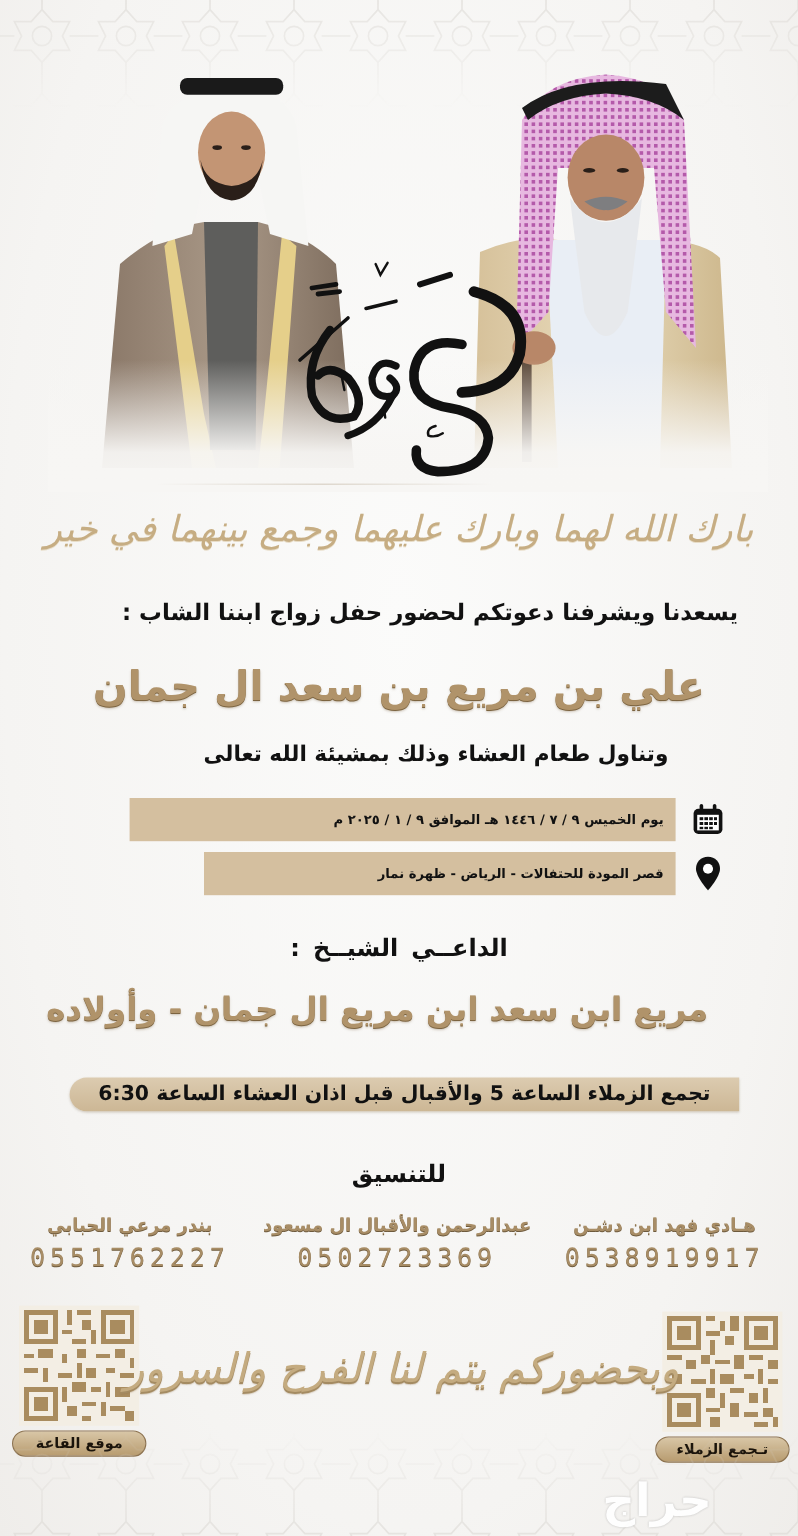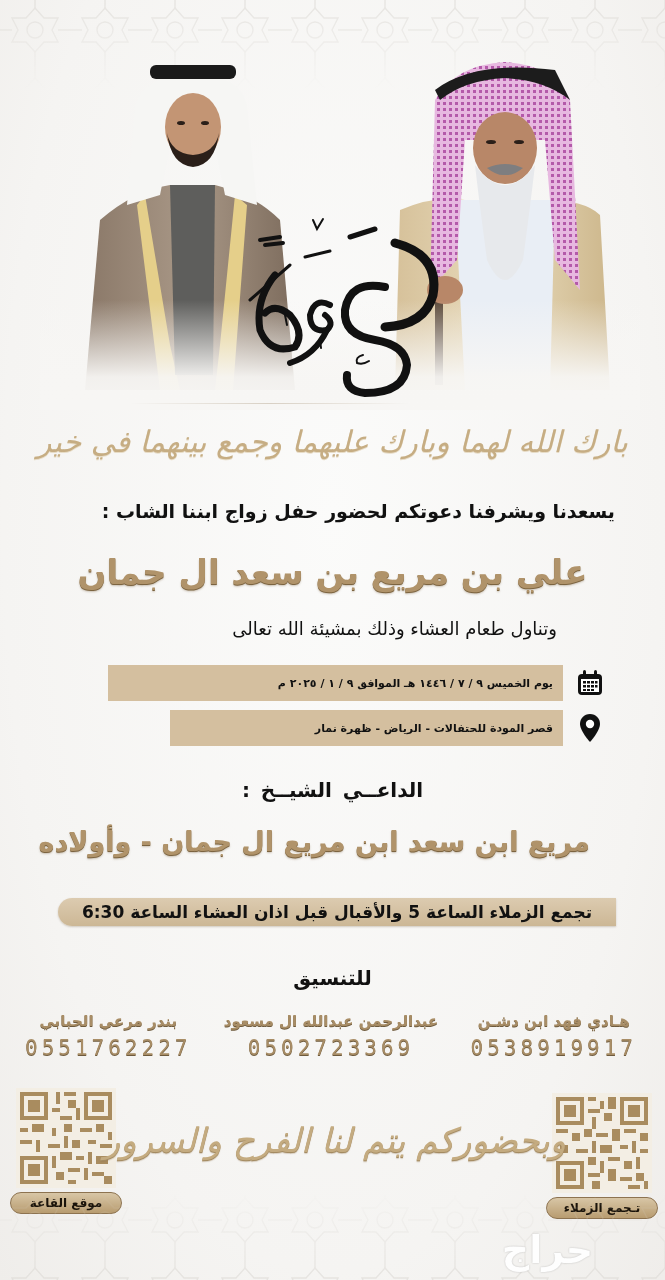--- a/index.html
+++ b/index.html
@@ -71,21 +71,21 @@
       font-size: 19px; font-weight: bold; color: #111;
     }
     .groom-name {
       top: 552px; font-size: 34px; font-weight: bold;
       color: #b0936a;
       text-shadow: 0 1px 0 #7c6440, 0 2px 2px rgba(120,95,60,0.35);
       font-family: "DejaVu Sans", sans-serif;
     }
     .dinner {
       top: 618px; right: 108px; left: auto; text-align: right;
-      font-size: 18px; font-weight: normal; color: #111;
+      font-size: 18px; font-weight: bold; color: #111;
     }
 
     .info-row {
       position: absolute; display: flex; align-items: center;
     }
     .info-row .band {
       background: #d4bf9f;
       height: 36px; display: flex; align-items: center;
       padding: 0 10px;
       font-size: 11px; font-weight: bold; color: #111;
@@ -350,21 +350,21 @@
   <div class="gathering">تجمع الزملاء الساعة 5 والأقبال قبل اذان العشاء الساعة 6:30</div>
 
   <div class="line coord-title">للتنسيق</div>
 
   <div class="contacts">
     <div class="contact">
       <span class="cname">هـادي فهد ابن دشـن</span>
       <span class="cphone">0538919917</span>
     </div>
     <div class="contact">
-      <span class="cname">عبدالرحمن عبدالله ال مسعود</span>
+      <span class="cname">عبدالرحمن والأقبال ال مسعود</span>
       <span class="cphone">0502723369</span>
     </div>
     <div class="contact">
       <span class="cname">بندر مرعي الحبابي</span>
       <span class="cphone">0551762227</span>
     </div>
   </div>
 
   <div class="qr-block right">
     <div class="qr">

